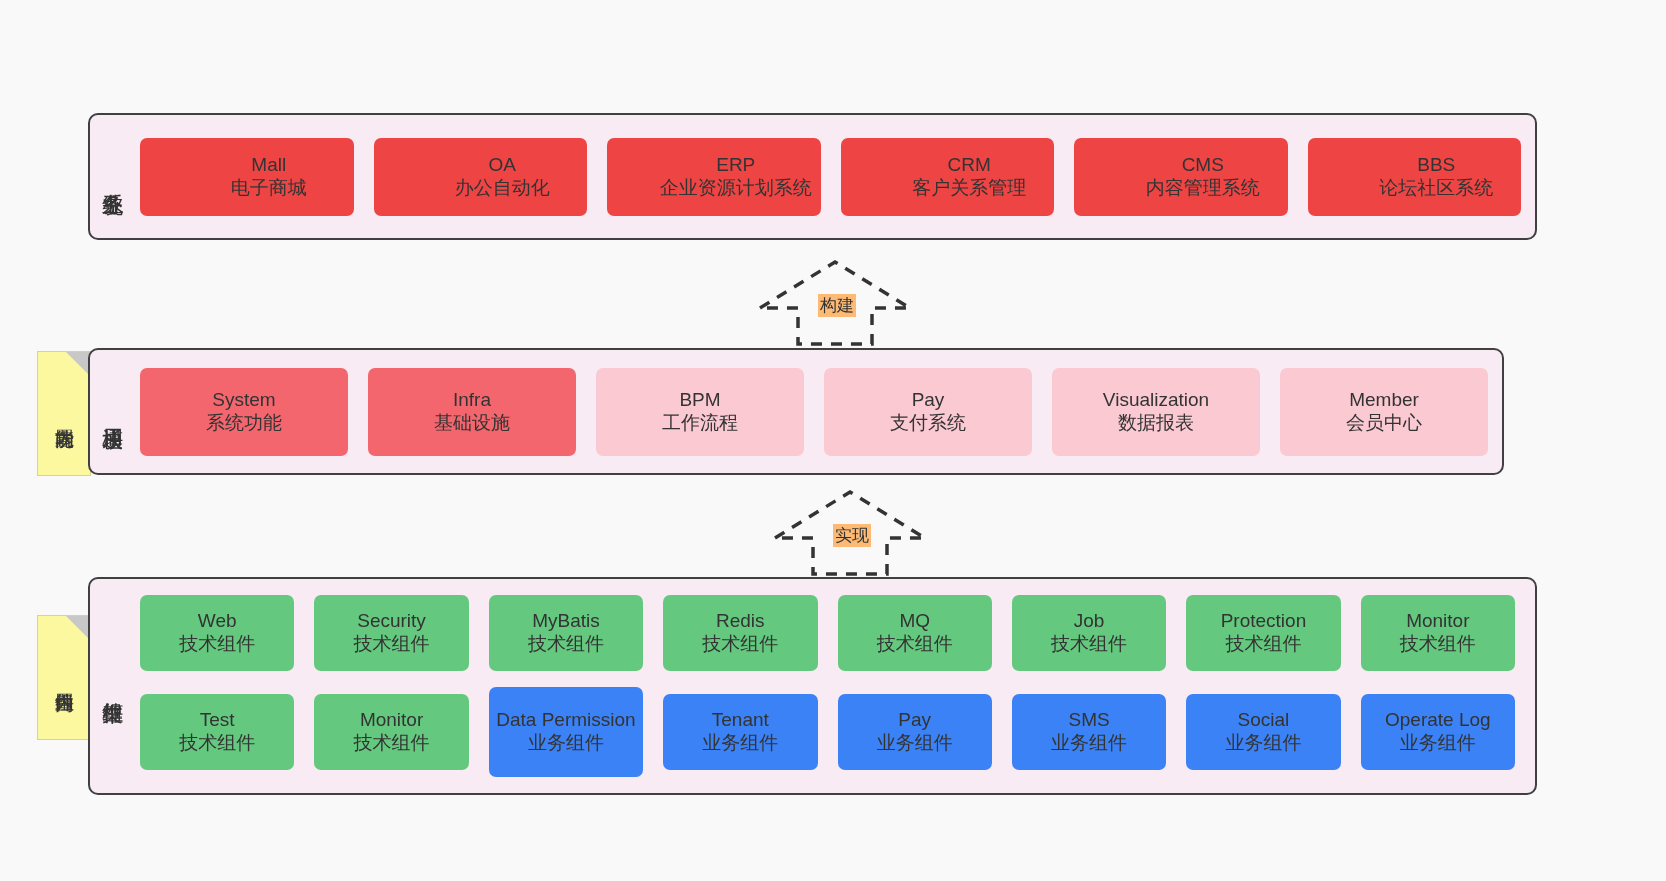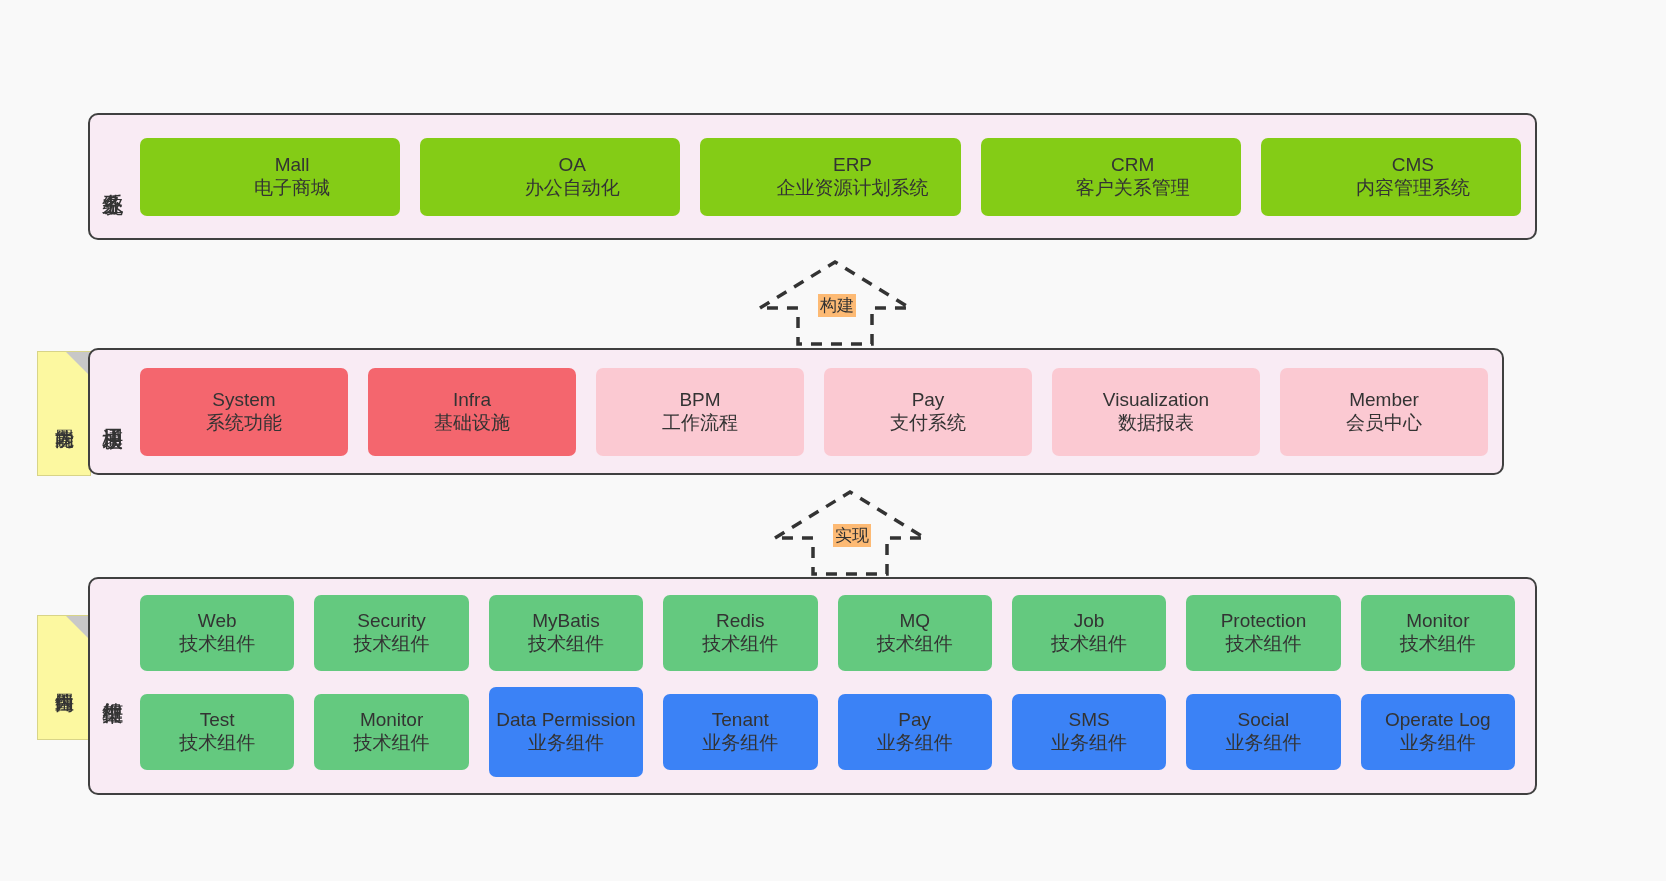--- a/index.html
+++ b/index.html
@@ -71,21 +71,21 @@
     align-items: center;
     justify-content: center;
     text-align: center;
     color: #333;
     line-height: 1.2;
     padding: 8px 4px;
   }
   .card .t-en { font-size: 19px; }
   .card .t-cn { font-size: 19px; }
 
-  .card.biz        { background: #84cc16; height: 78px; padding-left: 48px; }
+  .card.biz        { background: #ef4444; height: 78px; padding-left: 48px; }
   .card.mod-strong { background: #f4666e; height: 88px; }
   .card.mod-light  { background: #fbc9d2; height: 88px; }
   .card.comp-tech  { background: #64c97f; height: 76px; }
   .card.comp-biz   { background: #3b82f6; height: 76px; }
   .card.tall       { height: 90px; }
 
   
   #layer-business  { left: 88px;  top: 113px; width: 1449px; height: 127px; }
   #layer-modules   { left: 88px;  top: 348px; width: 1416px; height: 127px; }
   #layer-framework { left: 88px;  top: 577px; width: 1449px; height: 218px; }
@@ -158,20 +158,24 @@
           <span class="t-cn">企业资源计划系统</span>
         </div>
         <div class="card biz">
           <span class="t-en">CRM</span>
           <span class="t-cn">客户关系管理</span>
         </div>
         <div class="card biz">
           <span class="t-en">CMS</span>
           <span class="t-cn">内容管理系统</span>
         </div>
+        <div class="card biz">
+          <span class="t-en">BBS</span>
+          <span class="t-cn">论坛社区系统</span>
+        </div>
       </div>
     </div>
   </div>
 
   <div class="arrow-group" id="arrow-build">
     <svg viewBox="0 0 170 90" preserveAspectRatio="none">
       <path d="M 10 50 L 85 4 L 160 50 L 122 50 L 122 86 L 48 86 L 48 50 Z" fill="none" stroke="#333" stroke-width="3.5" stroke-dasharray="11 9" stroke-linejoin="miter" stroke-linecap="butt"></path>
     </svg>
     <span class="arrow-label">构建</span>
   </div>

